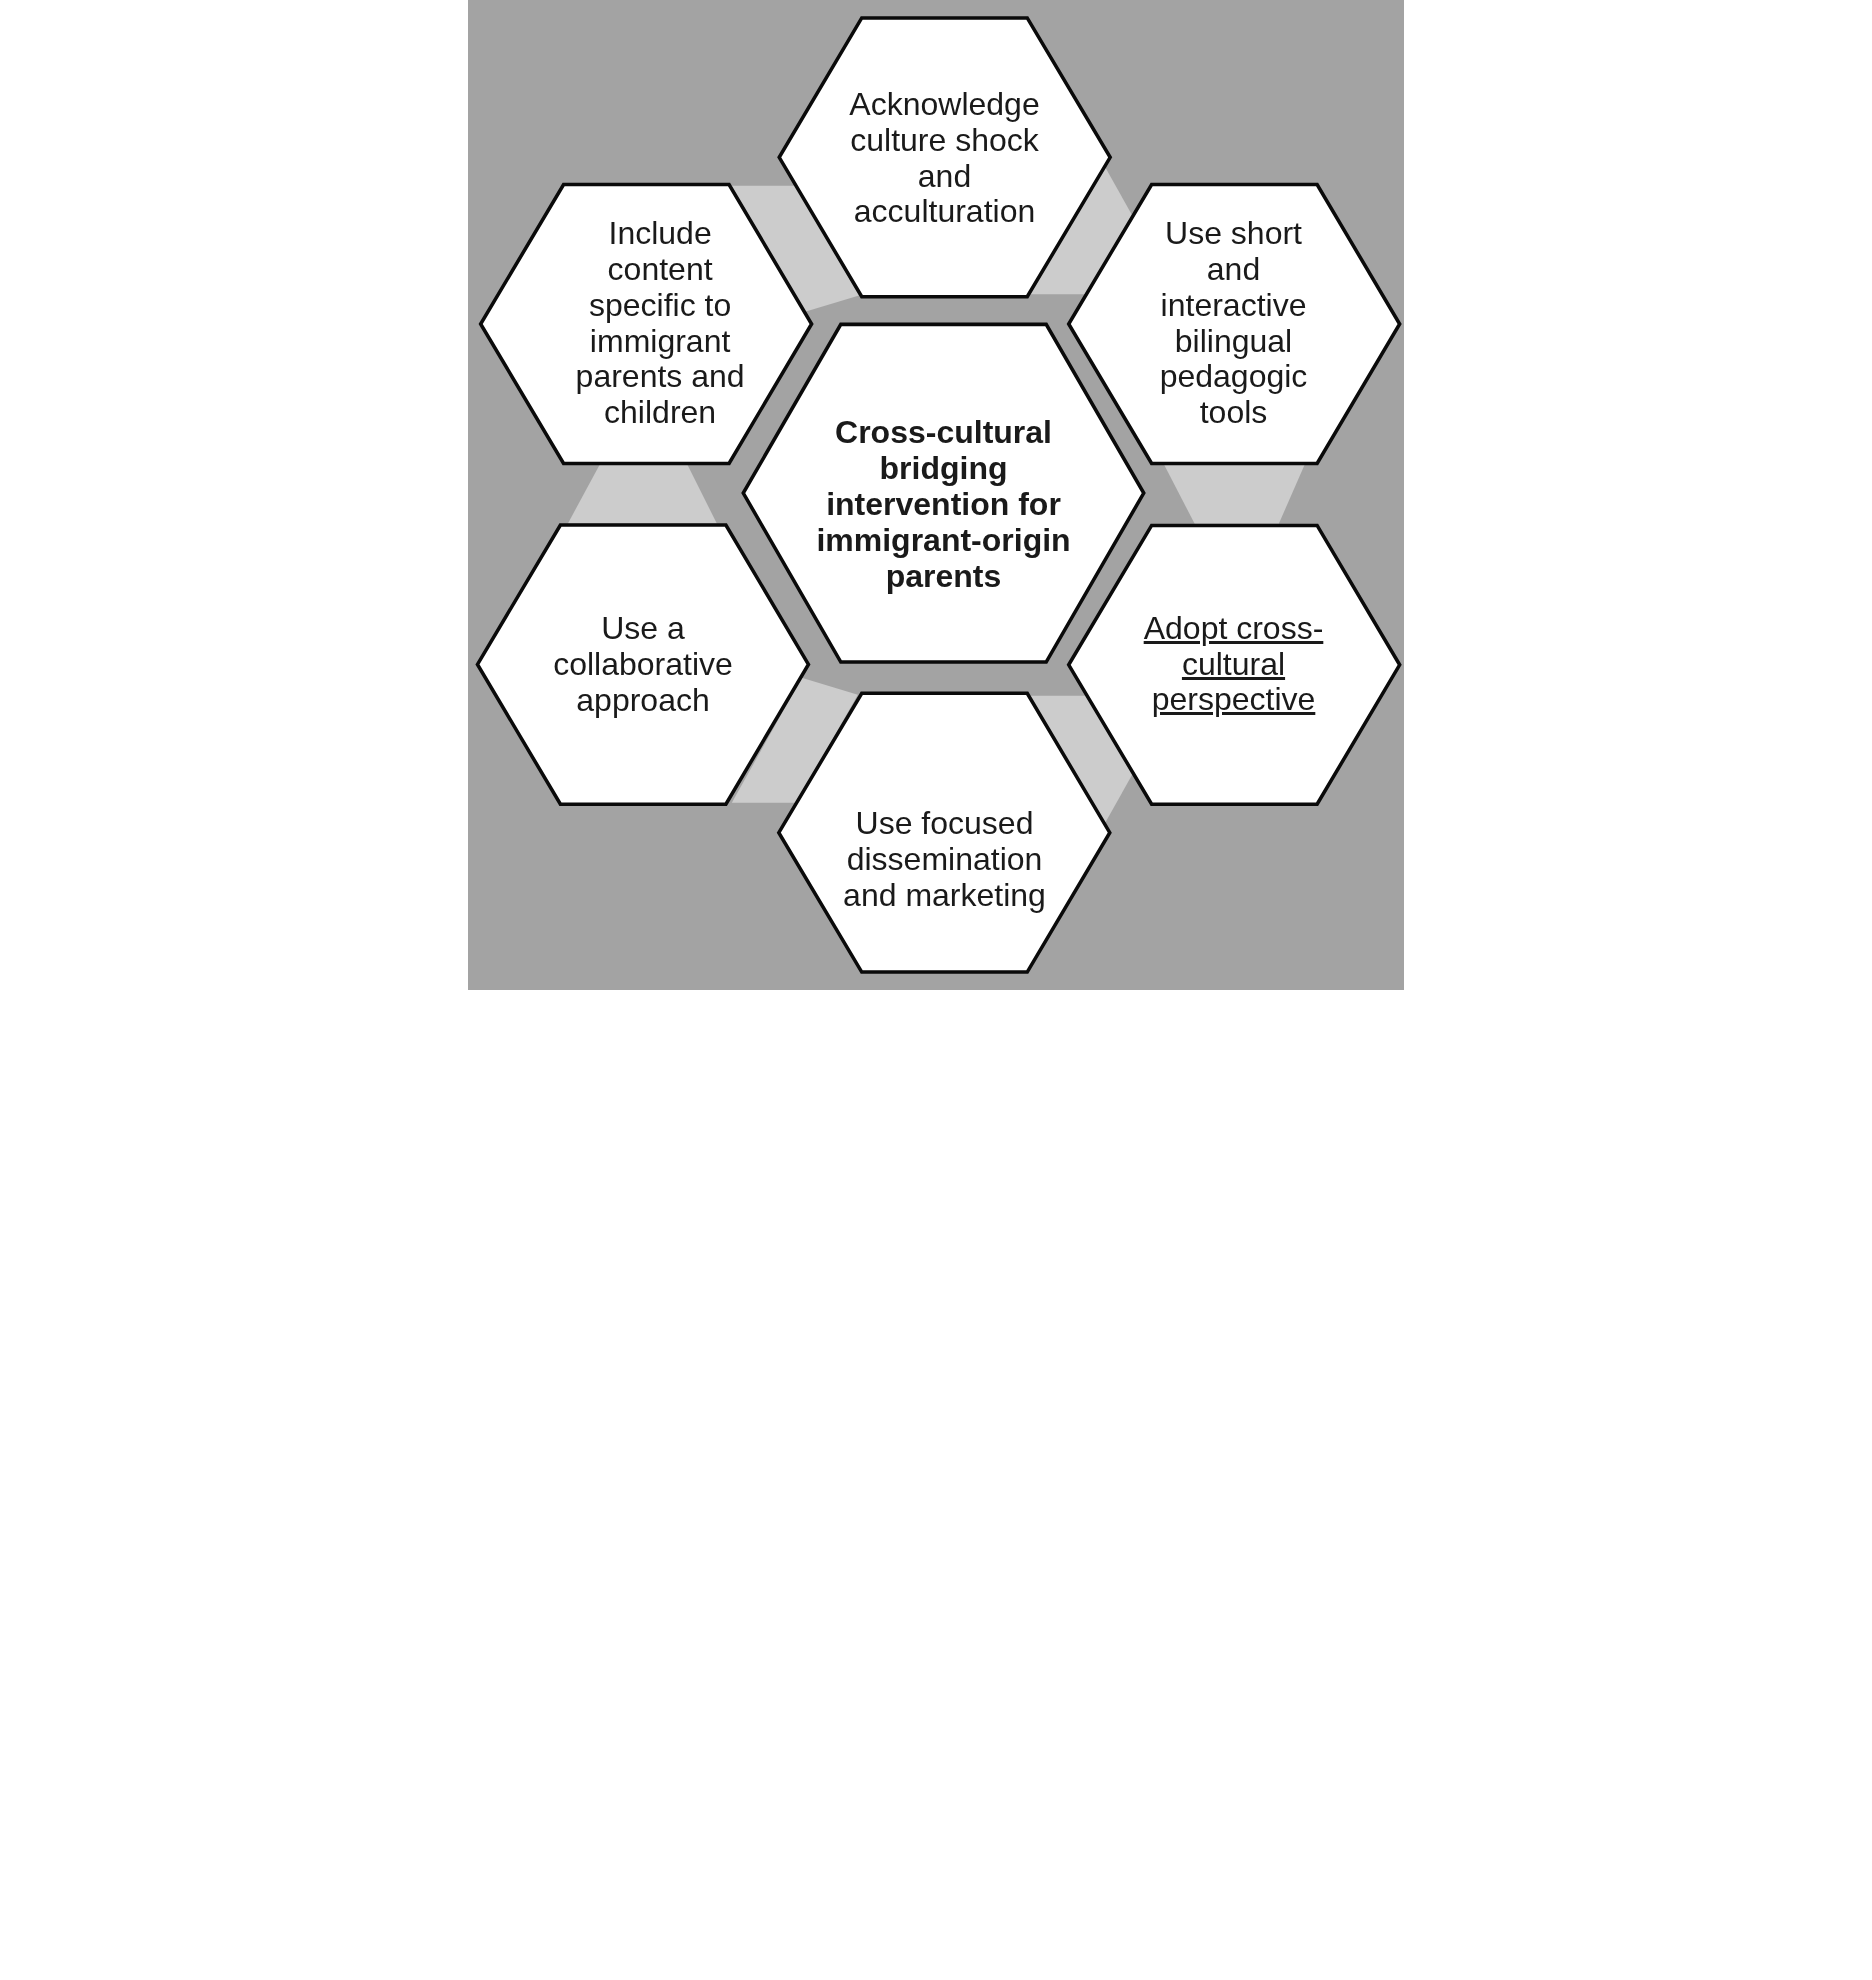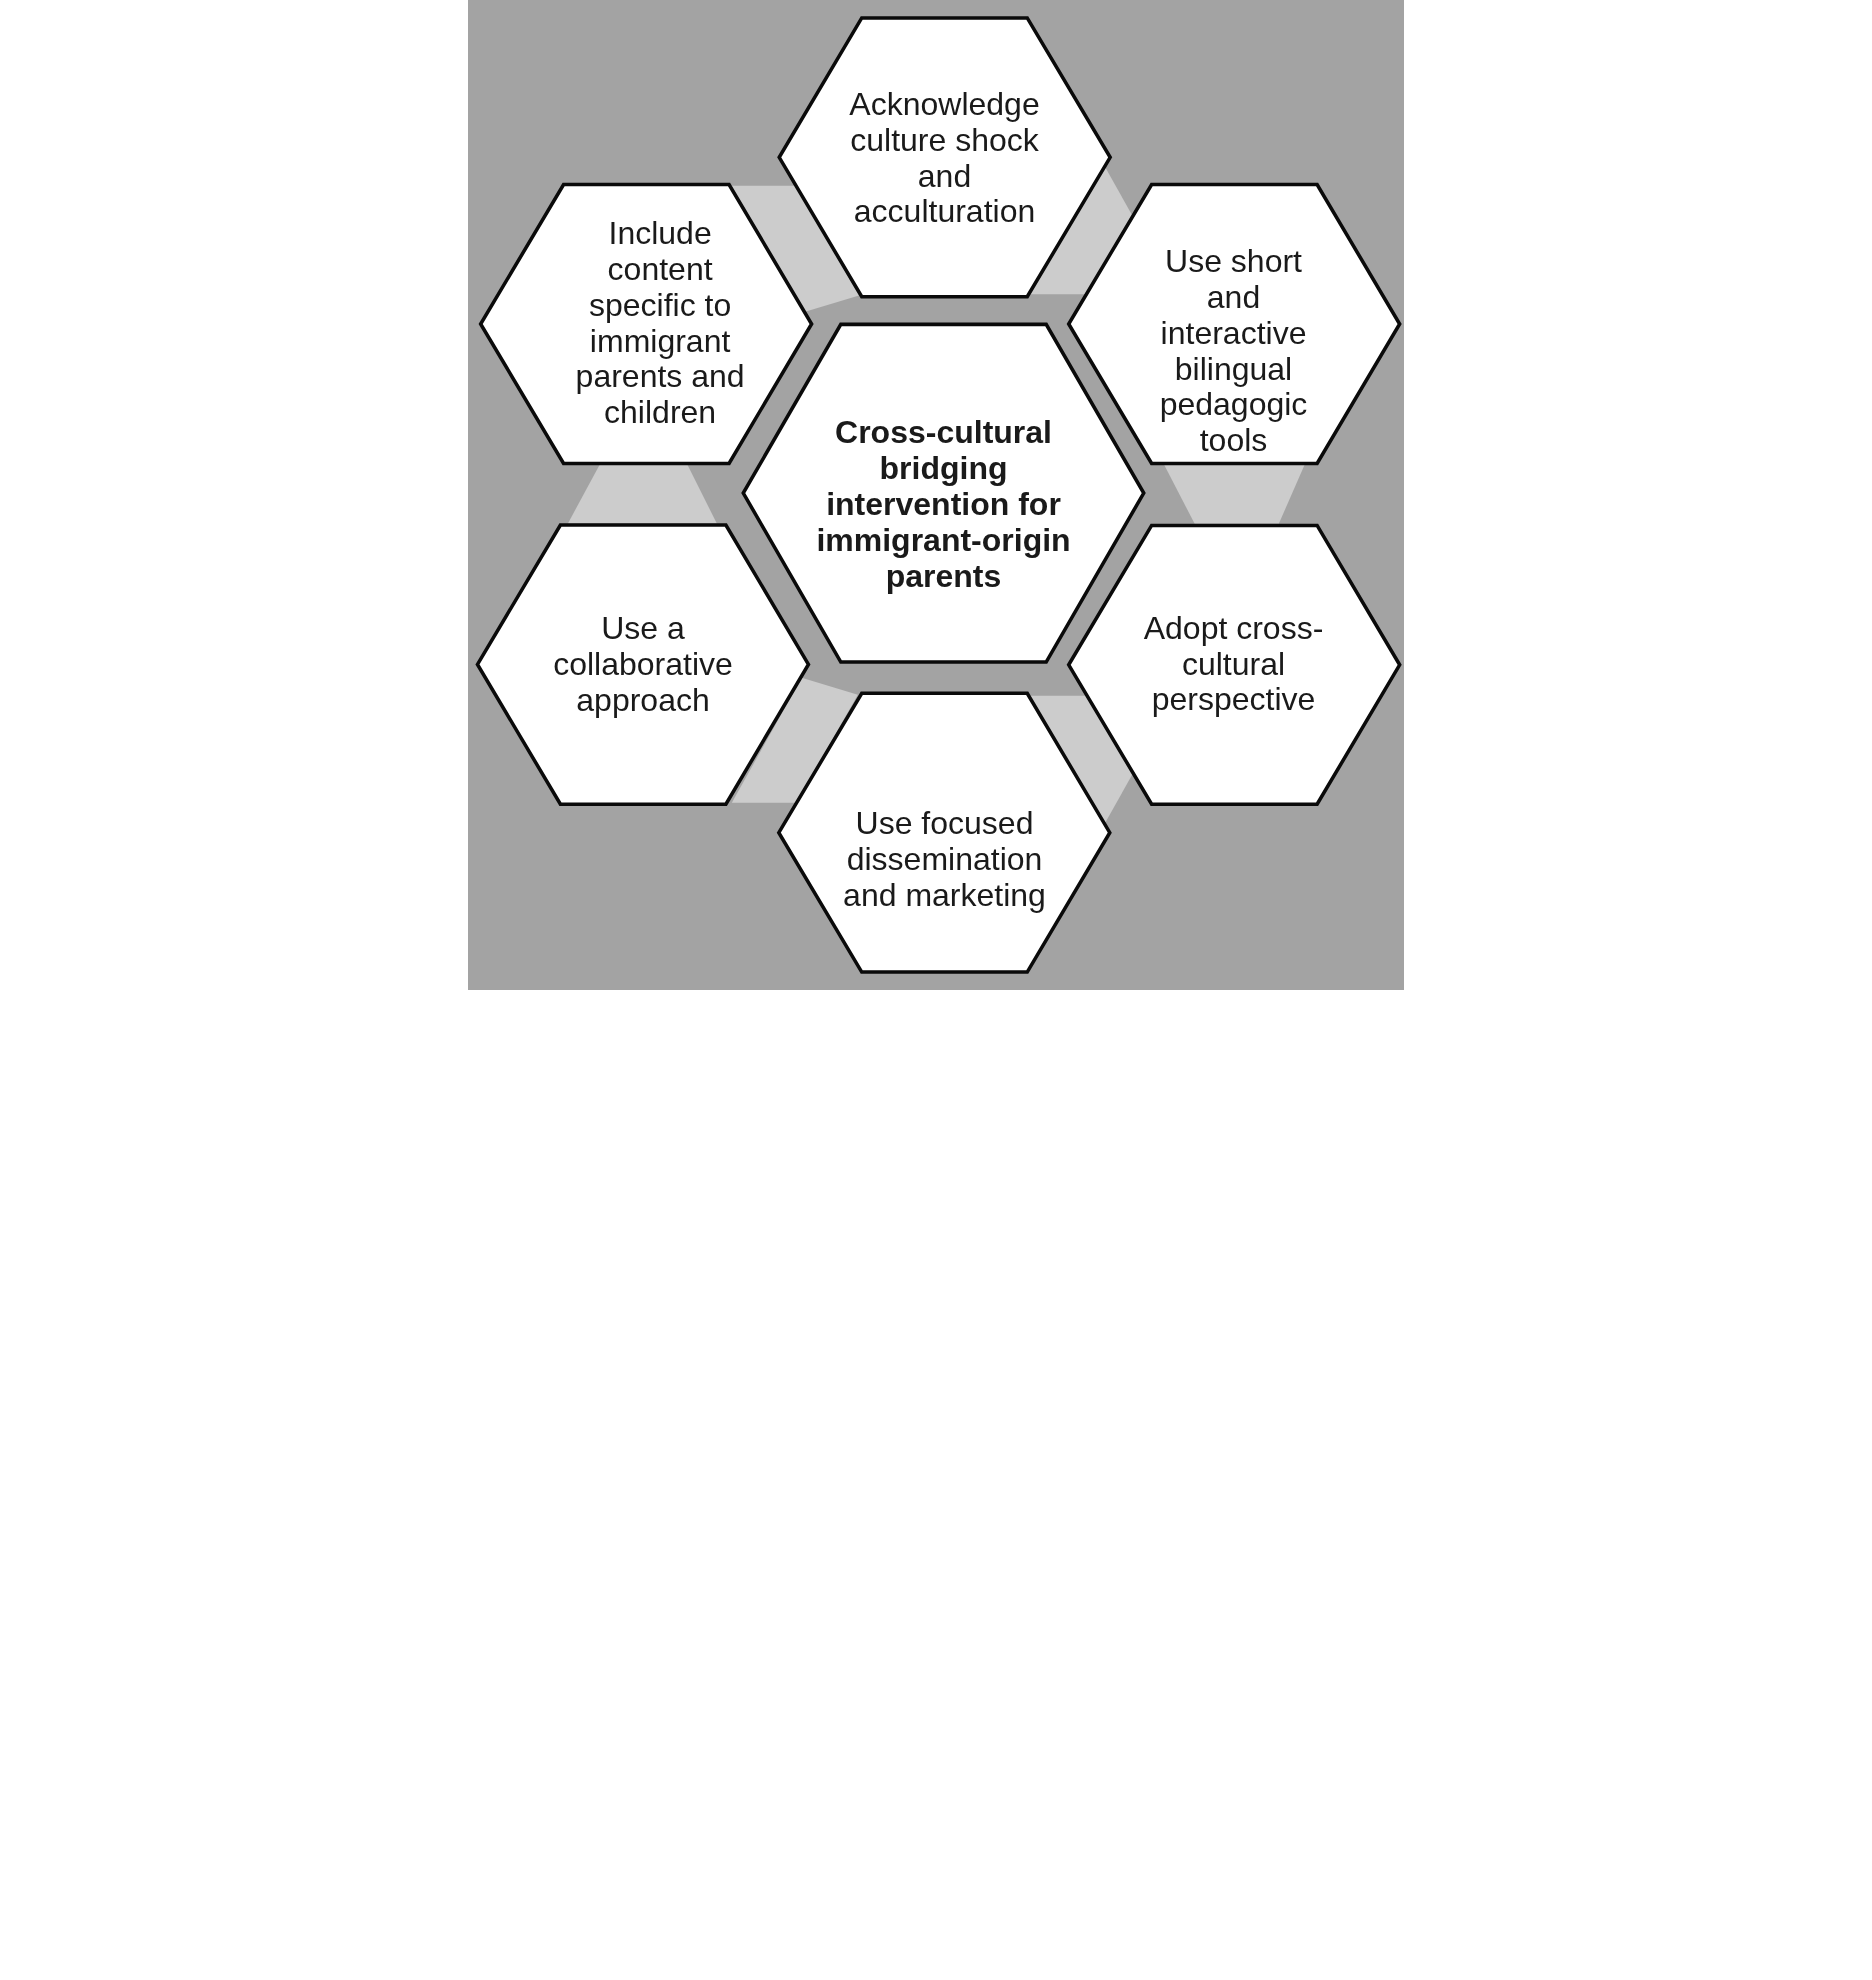--- a/index.html
+++ b/index.html
@@ -39,31 +39,31 @@
     align-items: center;
     justify-content: center;
     text-align: center;
     font-size: 32px;
     line-height: 1.12;
     letter-spacing: 0px;
   }
   .label > span { display: inline-block; }
   .label-top    { left: 311px; top:  24px; width: 331px; height: 269px; }
   .label-tl     { left:  12.6px; top: 184px; width: 331px; height: 279px; }
-  .label-tr     { left: 600px; top: 184px; width: 331px; height: 279px; margin-top: 28px; }
+  .label-tr     { left: 600px; top: 184px; width: 331px; height: 279px; }
   .label-center { left: 275px; top: 336px; width: 401px; height: 338px; font-weight: bold; }
   .label-bl     { left:  9.5px; top: 525px; width: 331px; height: 280px; }
   .label-br     { left: 600px; top: 525px; width: 331px; height: 279px; }
   .label-bottom { left: 311px; top: 693px; width: 331px; height: 334px; }
   .label-top    > span { max-width: 215px; }
   .label-tl     > span { max-width: 175px; margin-left: 28px; }
   .label-tr     > span { max-width: 199px; }
   .label-center > span { max-width: 270px; }
   .label-bl     > span { max-width: 207px; }
-  .label-br     > span { max-width: 207px; }
+  .label-br     > span { max-width: 207px; text-decoration: underline; }
   .label-bottom > span { max-width: 231px; }
 </style>
 </head>
 <body>
 
 <div class="canvas">
 
   <svg viewBox="0 0 2370 2506" aria-hidden="true">
 
     <polygon class="connector" points="661,470 830,470 990,748 843,792"></polygon>

